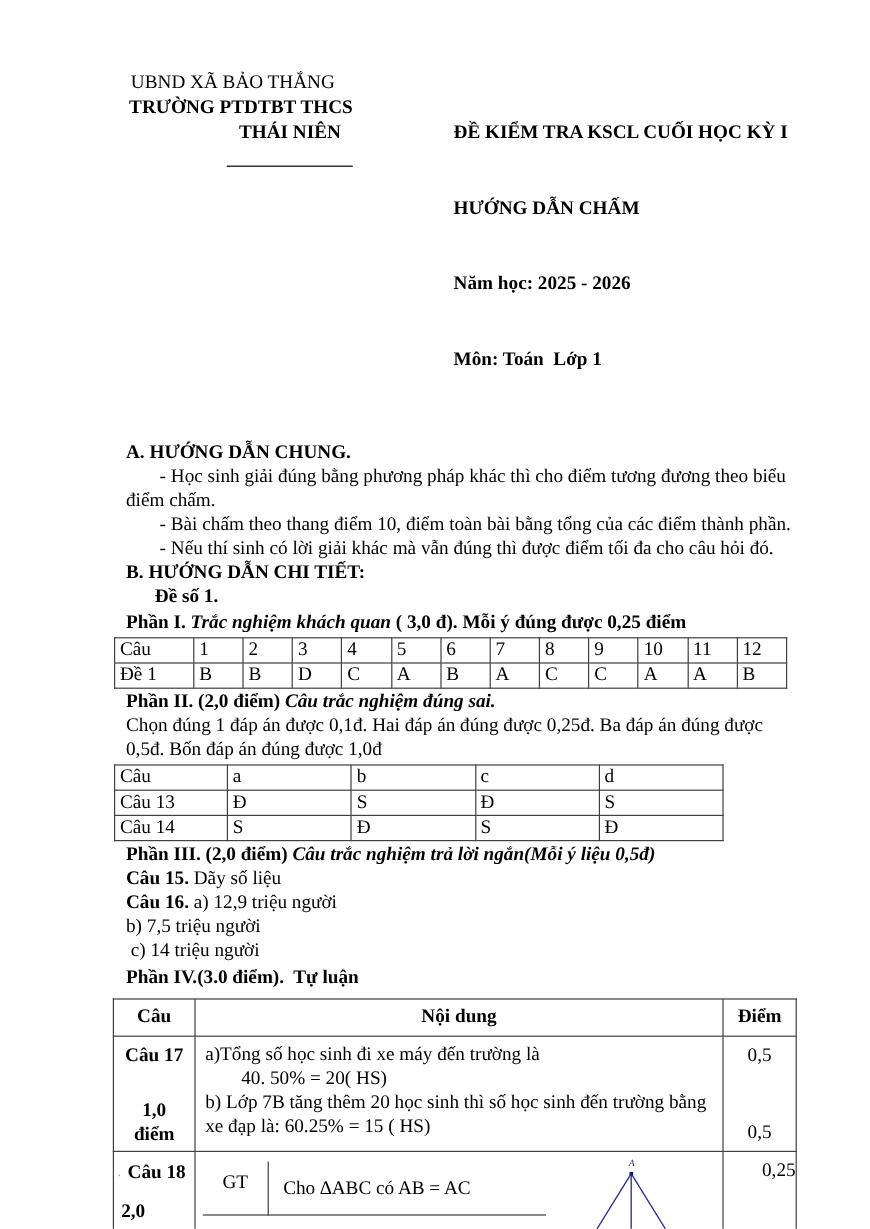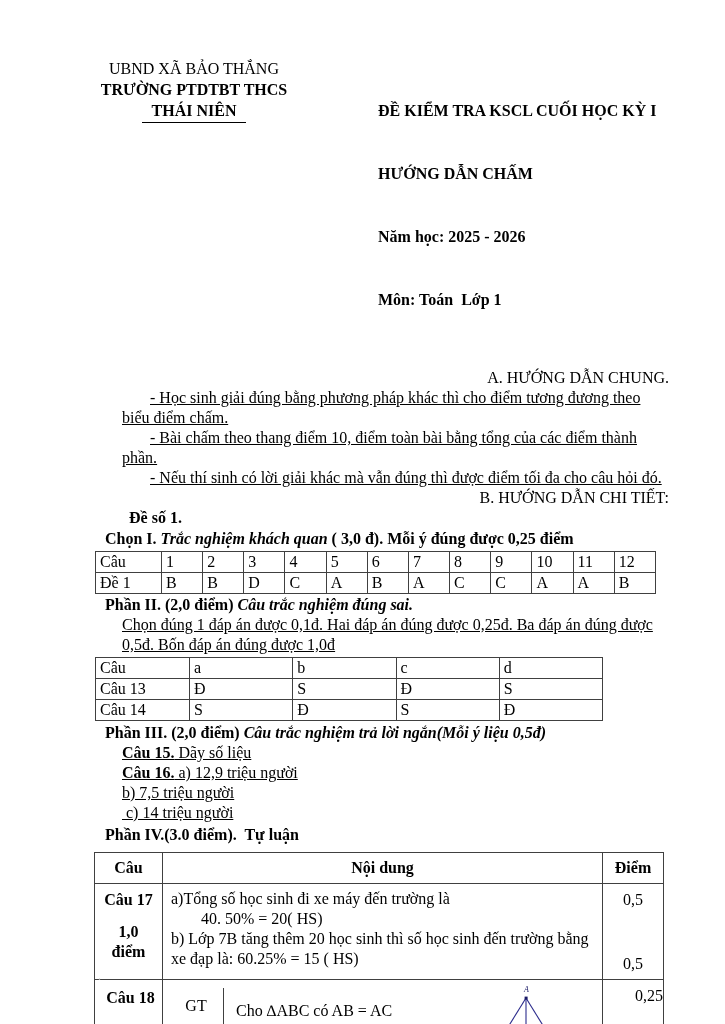--- a/index.html
+++ b/index.html
@@ -5,54 +5,54 @@
   * { box-sizing: border-box; }
   html,body { margin:0; padding:0; }
   body {
     width:725px; height:1024px;
     background:#ffffff; color:#000;
     font-family:"Liberation Serif", serif;
     font-size:16px; line-height:20px;
     position:relative; overflow:hidden;
   }
   .doc { padding:58px 56px 0 94px; }
-  .b { font-weight:bold; }
+  .b { font-weight:bold;text-align:right; }
   .i { font-style:italic; }
   .prewrap { white-space:pre-wrap; }
 
   
   .header { display:flex; line-height:21px; }
   .header-left { width:200px; text-align:center; }
   .header-right { margin-left:84px; font-weight:bold; }
-  .school-name { display:inline-block; border-bottom:1.5px solid #000; padding:0 10px 1px 10px; }
+  .school-name { display:inline-block; border-bottom:1.5px solid #000; padding:0 10px 17px 10px; }
 
   
-  .txt { margin-left:28px;text-decoration:underline; }
+  .txt { margin-left:11px; }
   .indent { text-indent:28px; }
-  .sec-title { margin-left:11px; font-weight:normal;text-align:right; }
+  .sec-title { margin-left:11px; font-weight:bold; }
   .subtitle { margin-left:35px; font-weight:bold; }
   .part-title { margin-left:11px; font-weight:bold; margin-top:1px; }
 
   table { border-collapse:collapse; table-layout:fixed; }
   td { border:1px solid #404040; padding:0 4px; vertical-align:top; overflow:hidden; }
 
   .t1 { width:561px; margin:2px 0 1px 1px; }
   .t1 td { height:21px; }
   .t1 td.first { width:66px; }
 
   .t2 { width:508px; margin:2px 0 2px 1px; }
   .t2 td { height:21px; }
   .t2 td.first { width:94px; }
 
   .t3 { width:570px; margin:7px 0 0 0; }
   .t3 td.hcell { height:31px; text-align:center; font-weight:bold; vertical-align:middle; }
   .t3 .col-cau { width:68px; }
   .t3 .col-diem { width:61px; }
   .cau-cell { text-align:center; font-weight:bold; padding-top:6px; }
-  .cau-cell .gap1 { margin-top:12px; }
+  .cau-cell .gap1 { margin-top:26px; }
   .cau-cell18 { font-weight:bold; padding:8px 2px 0 6px; }
   .cau-cell18 .cl { text-align:center; }
   .cau-cell18 .gap2 { margin-top:12px; }
   .content-cell { padding:5px 8px 0 8px; }
   .calc-line { padding-left:30px; }
   .diem-cell { padding:0; }
   .diem-flex { height:94px; display:flex; flex-direction:column; justify-content:space-between; align-items:center; padding:6px 0 4px 0; }
   .diem-top18 { text-align:right; padding-top:6px; }
 
   .r17 td { height:96px; }
@@ -91,21 +91,21 @@
   </div>
 
   <div class="sec-title" style="margin-top:16px">A. HƯỚNG DẪN CHUNG.</div>
   <div class="txt indent">- Học sinh giải đúng bằng phương pháp khác thì cho điểm tương đương theo biểu điểm chấm.</div>
   <div class="txt indent">- Bài chấm theo thang điểm 10, điểm toàn bài bằng tổng của các điểm thành phần.</div>
   <div class="txt indent">- Nếu thí sinh có lời giải khác mà vẫn đúng thì được điểm tối đa cho câu hỏi đó.</div>
 
   <div class="sec-title">B. HƯỚNG DẪN CHI TIẾT:</div>
   <div class="subtitle">Đề số 1.</div>
 
-  <div class="part-title"><span>Chọn I.</span><span class="i"> Trắc nghiệm khách quan</span><span> ( 3,0 đ). Mỗi ý đúng được 0,25 điểm</span></div>
+  <div class="part-title"><span>Phần I.</span><span class="i"> Trắc nghiệm khách quan</span><span> ( 3,0 đ). Mỗi ý đúng được 0,25 điểm</span></div>
 
   <table class="t1">
     <tbody>
         <tr>
       <td class="first">Câu</td>
       <td>1</td>
       <td>2</td>
       <td>3</td>
       <td>4</td>
       <td>5</td>

